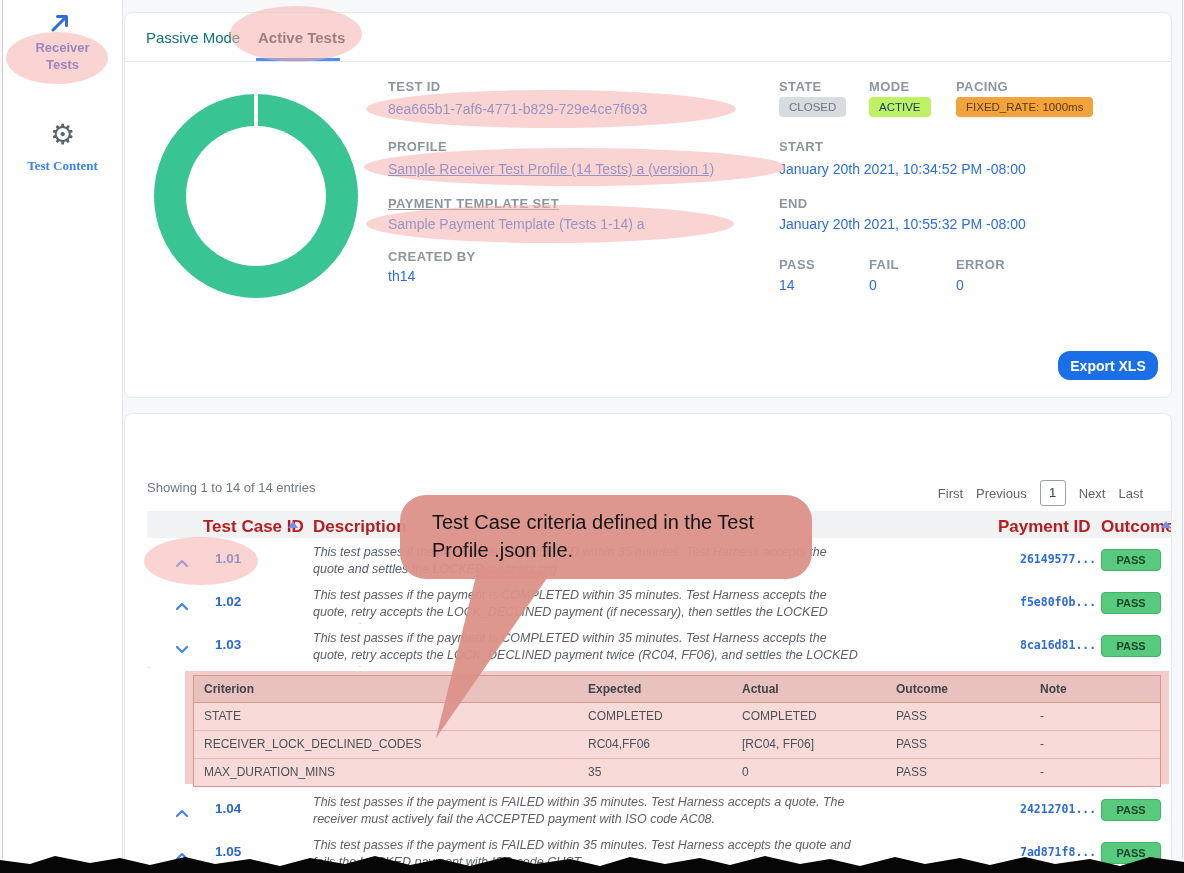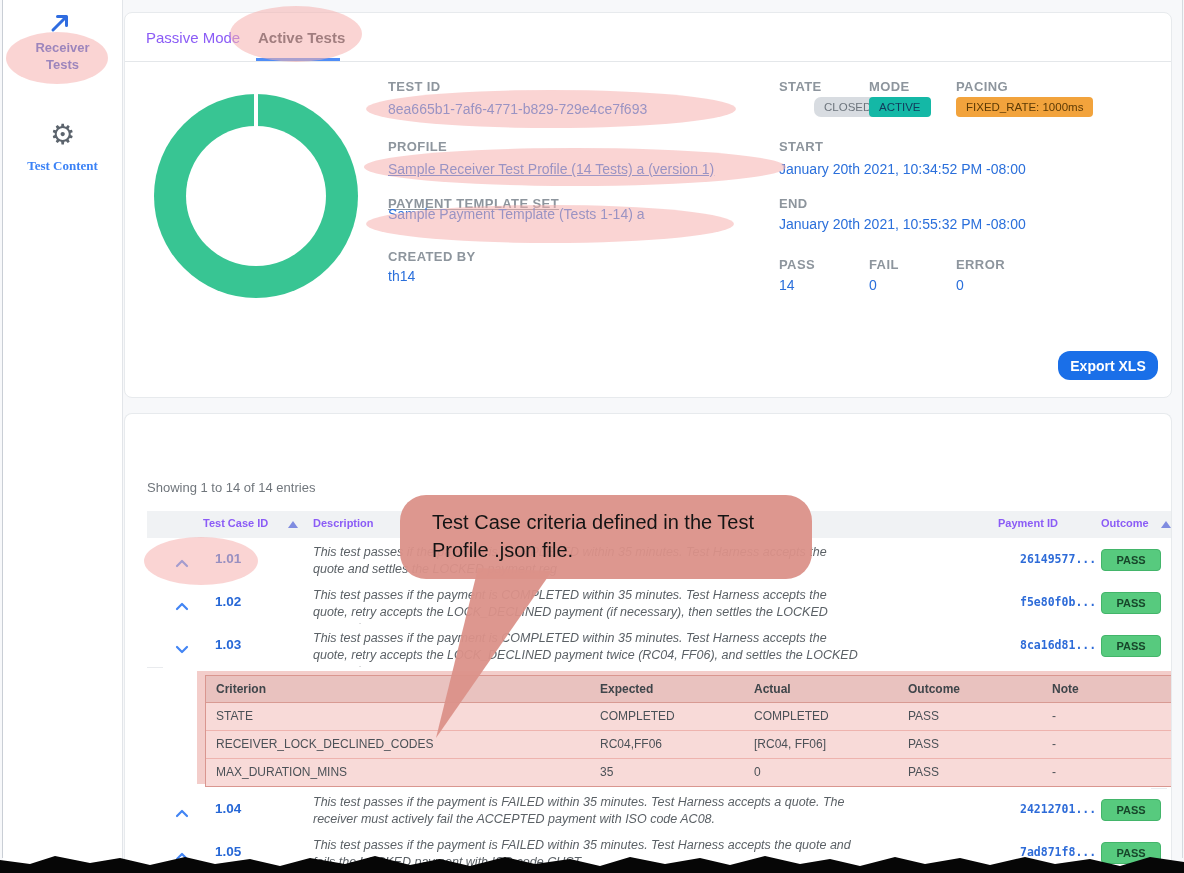--- a/index.html
+++ b/index.html
@@ -20,72 +20,72 @@
   .sb-content{top:158px;color:#3b82f6;padding:0 24px;width:71px;left:0;font-family:Liberation Serif, serif;}
 
   
   .card{position:absolute;background:#fff;border:1px solid #e7eaed;border-radius:8px;box-sizing:border-box;}
   .card1{left:124px;top:12px;width:1048px;height:386px;}
   .card2{left:124px;top:413px;width:1048px;height:461px;overflow:hidden;border-bottom:none;}
 
   
   .c1-tabbar{position:absolute;left:0;top:0;right:0;height:48px;border-bottom:1px solid #e4e7ea;}
   .c1-tab{position:absolute;top:16px;font-size:15px;cursor:default;}
-  .tab-passive{left:21px;color:#8b5cf6;}
+  .tab-passive{left:21px;color:#0f766e;}
   .tab-active{left:133px;color:#3b4046;font-weight:bold;}
   .c1-underline{position:absolute;left:131px;bottom:0;width:84px;height:3px;background:#4f8df7;}
 
   
   .donut{position:absolute;left:29px;top:81px;width:204px;height:204px;border-radius:50%;background:#38c593;}
   .donut::after{content:"";position:absolute;inset:32px;background:#fff;border-radius:50%;}
   .donut-notch{position:absolute;left:129px;top:81px;width:4px;height:33px;background:#fff;}
 
   
   .flabel{position:absolute;font-size:13px;font-weight:bold;color:#8d959d;letter-spacing:.4px;}
   .fvalue{position:absolute;font-size:14px;color:#2a6fdb;}
   .fvalue.link{text-decoration:underline;cursor:pointer;}
   .badge{position:absolute;font-size:11.5px;border-radius:4px;padding:4px 10px;}
   .badge-state{background:#d8dce1;color:#6d757d;}
-  .badge-mode{background:#14b8a6;color:#123a5c;}
+  .badge-mode{background:#bef264;color:#123a5c;}
   .badge-pacing{background:#f2a33c;color:#5c3a05;}
   .export-btn{position:absolute;left:933px;top:338px;width:100px;height:29px;background:#1a6fe8;color:#fff;
     font-weight:bold;font-size:14px;border:none;border-radius:12px;text-align:center;line-height:29px;cursor:pointer;}
 
   
   .c2-tabbar{position:absolute;left:0;top:0;right:0;height:50px;border-bottom:1px solid #e4e7ea;}
   .c2-tab{position:absolute;top:17px;font-size:14.5px;color:#80868c;}
   .tab-tcr{left:22px;color:#3b4046;font-weight:bold;}
   .tab-pay{left:161px;}
   .tab-logs{left:246px;}
   .logs-dot{position:absolute;left:284px;top:14px;width:7px;height:7px;border-radius:50%;background:#2d7ff0;}
   .c2-underline{position:absolute;left:22px;bottom:0;width:117px;height:3px;background:#4f8df7;}
 
   .showing{position:absolute;left:22px;top:66px;font-size:13px;color:#70767c;}
   .pager{position:absolute;right:28px;top:66px;display:flex;align-items:center;gap:13px;font-size:13px;color:#5f6368;}
   .pager .pg-box{width:24px;height:24px;border:1px solid #9aa0a6;border-radius:3px;text-align:center;line-height:24px;color:#3c4043;}
 
   
   .rtable{position:absolute;left:22px;top:97px;width:1004px;}
-  .rhead{position:absolute;left:0;top:0;width:1004px;height:27px;background:#f0f2f4;font-size:11px;font-weight:bold;color:#8b5cf6;padding-left:24px;}
+  .rhead{position:absolute;left:0;top:0;width:1004px;height:27px;background:#f0f2f4;font-size:17px;font-weight:bold;color:#b91c1c;padding-left:24px;}
   .rhead span{position:absolute;top:6px;}
   .h-id{left:56px;} .h-desc{left:166px;} .h-pid{left:851px;} .h-out{left:954px;}
   .sort-up{position:absolute;width:0;height:0;border-left:5px solid transparent;border-right:5px solid transparent;border-bottom:7px solid #7f8ce0;top:10px;}
   .s1{left:141px;} .s2{left:1014px;}
 
   .rrow{position:absolute;left:0;width:1004px;height:43px;border-bottom:1px solid #e9ebee;background:#fff;}
   .r1{top:27px;} .r2{top:70px;} .r3{top:113px;} .r4{top:277px;} .r5{top:320px;}
   .chev{position:absolute;left:28px;top:16px;cursor:pointer;}
   .tcid{position:absolute;left:68px;top:13px;font-size:13.5px;font-weight:bold;color:#2667d6;cursor:pointer;}
   .tdesc{position:absolute;left:166px;top:6px;width:545px;font-size:12.5px;font-style:italic;color:#5b6166;line-height:1.33;}
   .tpid{position:absolute;left:853px;top:14px;font-family:"DejaVu Sans Mono","Liberation Mono",monospace;font-weight:bold;font-size:11.5px;color:#2d6bd8;cursor:pointer;margin-left:20px;}
   .tout{position:absolute;left:954px;top:11px;width:58px;height:20px;background:#57ca7e;border:1px solid #43b56a;border-radius:4px;
     color:#17462a;font-size:11px;font-weight:bold;text-align:center;line-height:20px;}
 
   
-  .band{position:absolute;left:16px;top:156px;width:1004px;height:121px;background:#fff;border-bottom:1px solid #e9ebee;}
+  .band{position:absolute;left:4px;top:156px;width:1004px;height:121px;background:#fff;border-bottom:1px solid #e9ebee;}
   .band-pink{position:absolute;left:34px;top:4px;width:984px;height:113px;background:#f3cdca;}
   .crit{position:absolute;left:8px;top:4px;width:966px;border:1px solid #d9968f;font-size:12px;color:#4b5157;}
   .crit-head{height:26px;background:#e9c2bf;border-bottom:1px solid #d89a93;font-weight:bold;color:#3f454a;position:relative;}
   .crit-row{height:27px;background:#f8dad8;border-bottom:1px solid #eeb3ae;position:relative;}
   .crit-row:last-child{border-bottom:none;}
   .crit span{position:absolute;top:6px;}
   .cc0{left:10px;} .cc1{left:394px;} .cc2{left:548px;} .cc3{left:702px;} .cc4{left:846px;}
 
   
   .hl{position:absolute;background:rgba(246,177,175,0.55);border-radius:50%;z-index:40;}
@@ -133,27 +133,27 @@
   <div class="donut"></div>
   <div class="donut-notch"></div>
 
   <div class="flabel" style="left:263px;top:66px;">TEST ID</div>
   <div class="fvalue" style="left:263px;top:88px;">8ea665b1-7af6-4771-b829-729e4ce7f693</div>
 
   <div class="flabel" style="left:263px;top:126px;">PROFILE</div>
   <div class="fvalue link" style="left:263px;top:148px;">Sample Receiver Test Profile (14 Tests) a (version 1)</div>
 
   <div class="flabel" style="left:263px;top:183px;text-decoration:underline;">PAYMENT TEMPLATE SET</div>
-  <div class="fvalue" style="left:263px;top:193px;">Sample Payment Template (Tests 1-14) a</div>
+  <div class="fvalue" style="left:263px;top:203px;">Sample Payment Template (Tests 1-14) a</div>
 
   <div class="flabel" style="left:263px;top:236px;">CREATED BY</div>
   <div class="fvalue" style="left:263px;top:255px;">th14</div>
 
   <div class="flabel" style="left:654px;top:66px;">STATE</div>
-  <div class="badge badge-state" style="left:689px;top:84px;border-radius:7px;">CLOSED</div>
+  <div class="badge badge-state" style="left:654px;top:84px;">CLOSED</div>
   <div class="flabel" style="left:744px;top:66px;">MODE</div>
   <div class="badge badge-mode" style="left:744px;top:84px;">ACTIVE</div>
   <div class="flabel" style="left:831px;top:66px;">PACING</div>
   <div class="badge badge-pacing" style="left:831px;top:84px;">FIXED_RATE: 1000ms</div>
 
   <div class="flabel" style="left:654px;top:126px;">START</div>
   <div class="fvalue" style="left:654px;top:148px;">January 20th 2021, 10:34:52 PM -08:00</div>
 
   <div class="flabel" style="left:654px;top:183px;">END</div>
   <div class="fvalue" style="left:654px;top:203px;">January 20th 2021, 10:55:32 PM -08:00</div>
@@ -165,20 +165,27 @@
   <div class="flabel" style="left:831px;top:244px;">ERROR</div>
   <div class="fvalue" style="left:831px;top:264px;">0</div>
 
   <button class="export-btn">Export XLS</button>
 </div>
 
 <div class="card card2">
 
   <div class="showing">Showing 1 to 14 of 14 entries</div>
 
+  <div class="pager">
+    <span>First</span>
+    <span>Previous</span>
+    <span class="pg-box">1</span>
+    <span>Next</span>
+    <span>Last</span>
+  </div>
 
   <div class="rtable">
     <div class="rhead">
       <span class="h-id">Test Case ID</span>
       <i class="sort-up s1"></i>
       <span class="h-desc">Description</span>
       <span class="h-pid">Payment ID</span>
       <span class="h-out">Outcome</span>
       <i class="sort-up s2"></i>
     </div>

